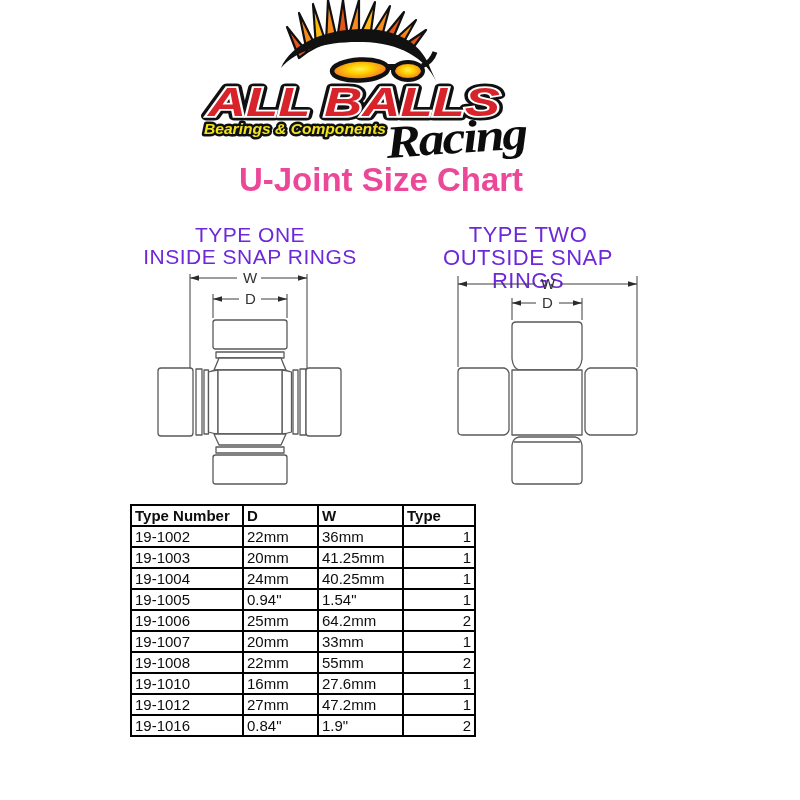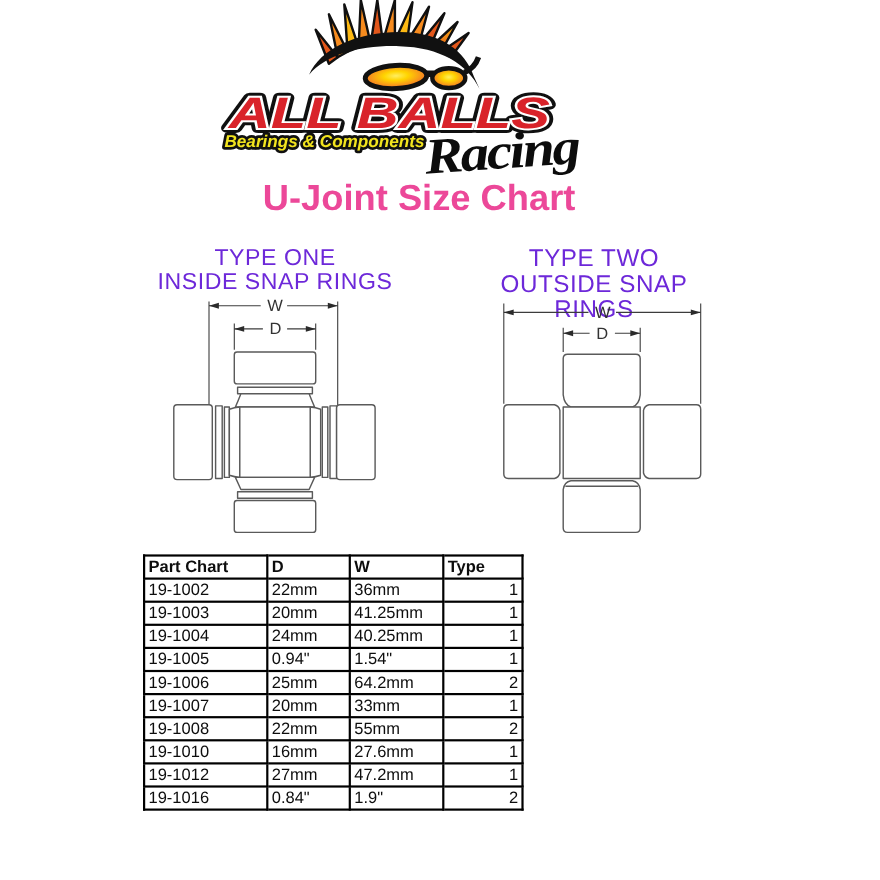--- a/index.html
+++ b/index.html
@@ -7,21 +7,21 @@
     position:relative; width:800px; height:800px; background:#ffffff;
     overflow:hidden; font-family:"Liberation Sans", sans-serif; color:#0d0d0d;
   }
   .logo { position:absolute; left:195px; top:0px; width:340px; height:162px; }
   .title {
     position:absolute; left:0px; top:161px; width:762px; text-align:center;
     font-size:33px; font-weight:bold; color:#ec4899;
   }
   .dh { position:absolute; text-align:center; color:#6d28d9; }
   .dh-left  { left:138px; top:224px; width:224px; font-size:21px; line-height:22px; letter-spacing:0.5px; }
-  .dh-right { left:420px; top:223px; width:240px; font-size:22px; line-height:23px; letter-spacing:0.5px; }
+  .dh-right { left:408px; top:223px; width:240px; font-size:22px; line-height:23px; letter-spacing:0.5px; }
   .diag { position:absolute; width:220px; height:230px; }
   .diag-left  { left:140px; top:268px; }
   .diag-right { left:430px; top:268px; }
   .diag line, .diag polyline { stroke:#3c3c3c; stroke-width:1; }
   .diag polygon.arr { fill:#2b2b2b; }
   .diag text { font-family:"Liberation Sans",sans-serif; font-size:15px; fill:#333; }
   .part rect, .part path { fill:#ffffff; stroke:#5a5a5a; stroke-width:1.3; stroke-linejoin:round; }
   .part line { stroke:#5a5a5a; stroke-width:1.3; }
   table.size {
     position:absolute; left:130px; top:504px; border-collapse:collapse; table-layout:fixed;
@@ -166,21 +166,21 @@
 
   <table class="size">
     <colgroup>
       <col style="width:112px">
         <col style="width:75px">
         <col style="width:85px">
         <col style="width:72px">
     </colgroup>
     <thead>
       <tr>
-        <th>Part Chart</th>
+        <th>Type Number</th>
         <th>D</th>
         <th>W</th>
         <th>Type</th>
       </tr>
     </thead>
     <tbody>
         <tr>
           <td>19-1002</td>
           <td>22mm</td>
           <td>36mm</td>

